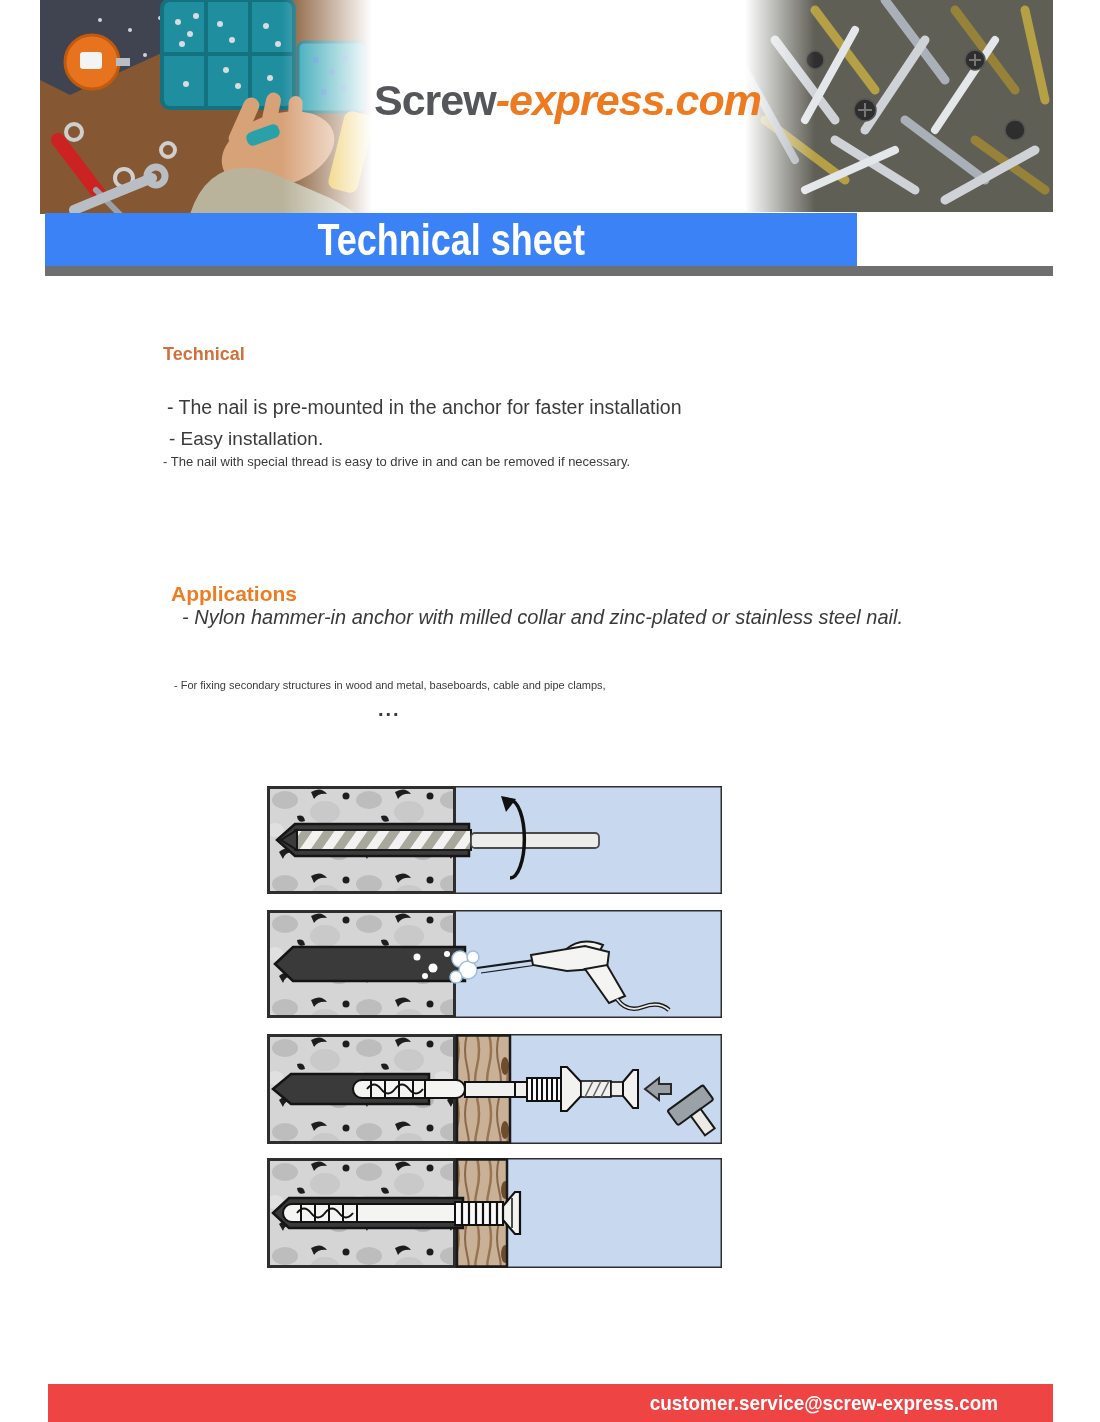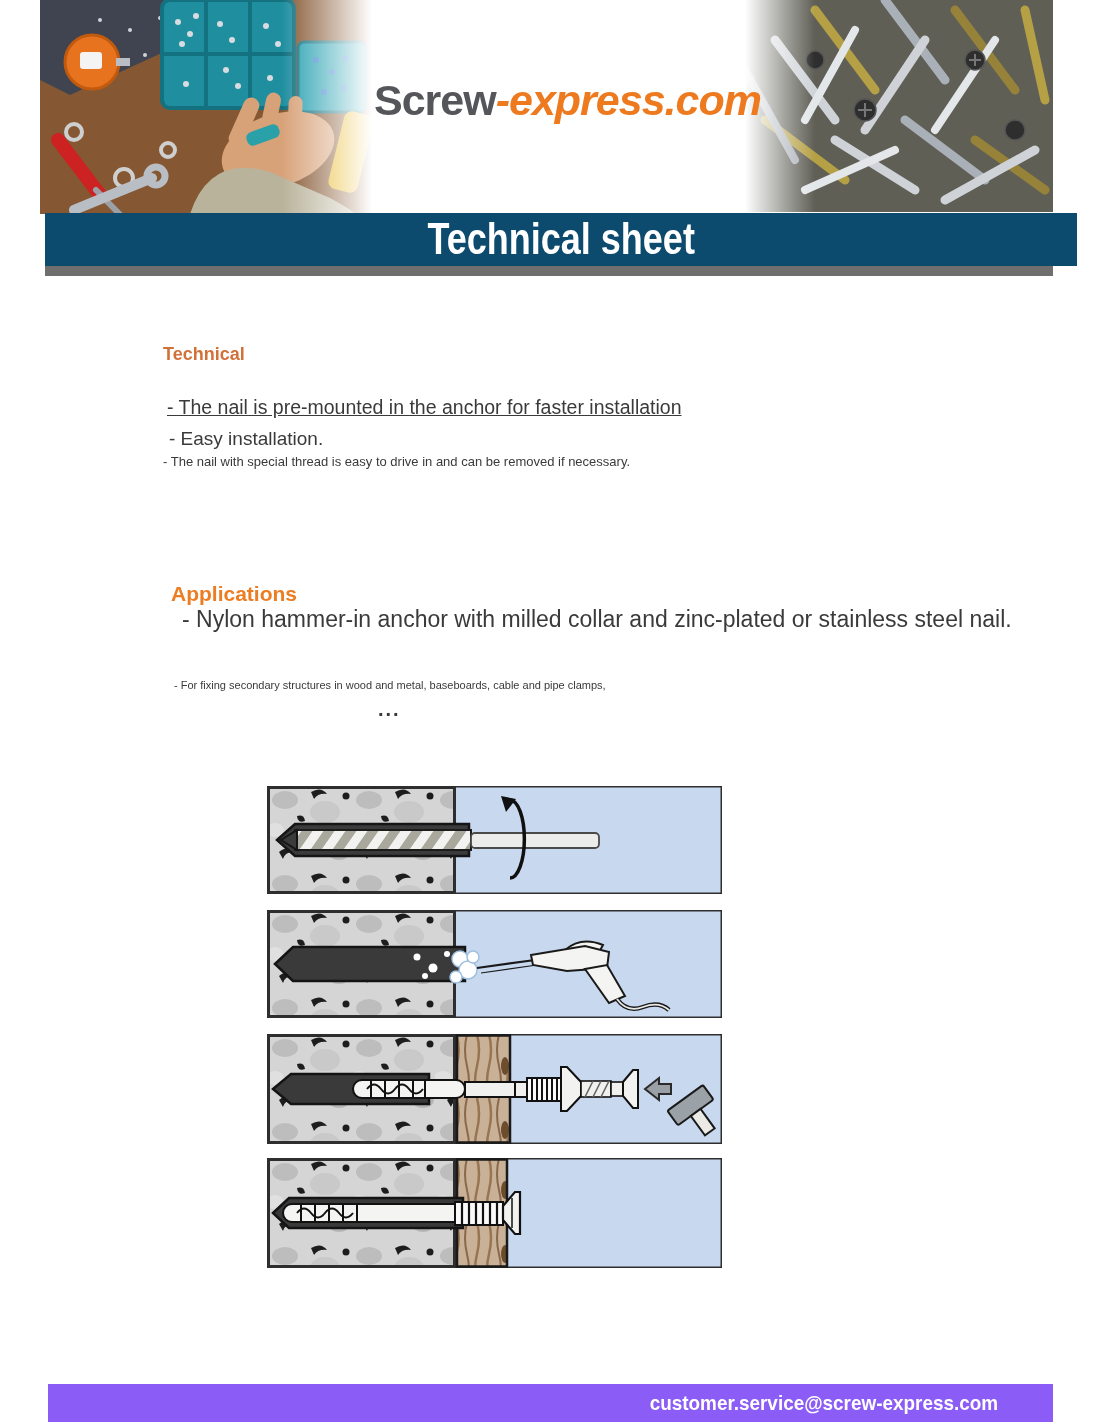--- a/index.html
+++ b/index.html
@@ -14,43 +14,43 @@
     background:linear-gradient(to right,rgba(255,255,255,0),#fff);}
   .fade-left{position:absolute;top:0;left:0;width:70px;height:100%;
     background:linear-gradient(to left,rgba(255,255,255,0),#fff);}
 
   .logo{position:absolute;left:368px;top:52px;width:380px;height:96px;
     display:flex;align-items:center;gap:6px;}
   .logo-text{font-size:43px;font-weight:bold;letter-spacing:-1px;white-space:nowrap;}
   .logo-dark{color:#55565A;}
   .logo-orange{color:#ED7A1F;font-style:italic;}
 
-  .banner{position:absolute;left:45px;top:213px;width:1032px;height:53px;
-    background:#0c4a6e;display:flex;justify-content:center;}
+  .banner{position:absolute;left:45px;top:213px;width:812px;height:53px;
+    background:#3b82f6;display:flex;align-items:center;justify-content:center;}
   .banner-title{color:#fff;font-size:45px;font-weight:800;letter-spacing:0px;
     transform:scaleX(0.8);transform-origin:center;white-space:nowrap;}
   .banner-shadow{position:absolute;left:45px;top:266px;width:1008px;height:10px;background:#6F6F6F;}
 
   
   .txt{position:absolute;color:#3A3A3A;white-space:nowrap;}
   .sec-title{font-weight:600;}
   .advantages-title{left:163px;top:344px;font-size:18px;color:#D2703A;}
-  .adv-1{left:167px;top:396px;font-size:19.5px;text-decoration:underline;}
+  .adv-1{left:167px;top:396px;font-size:19.5px;}
   .adv-2{left:169px;top:428px;font-size:19px;}
   .adv-3{left:163px;top:454px;font-size:13px;}
   .applications-title{left:171px;top:562px;font-size:21px;color:#ED7D23;font-weight:bold;margin-top:20px;}
-  .app-1{left:182px;top:606px;font-size:23px;}
+  .app-1{left:182px;top:606px;font-size:20px;font-style:italic;}
   .app-2{left:174px;top:679px;font-size:11px;}
   .ellipsis{left:378px;top:698px;font-size:20px;font-weight:bold;letter-spacing:2px;}
 
   
   .panel{position:absolute;left:267px;display:block;}
 
   
-  .footer{position:absolute;left:48px;top:1384px;width:1005px;height:38px;background:#8b5cf6;
+  .footer{position:absolute;left:48px;top:1384px;width:1005px;height:38px;background:#ef4444;
     display:flex;align-items:center;justify-content:flex-end;padding-right:55px;box-sizing:border-box;}
   .footer-email{color:#fff;font-size:21px;font-weight:bold;transform:scaleX(0.9);
     transform-origin:right center;text-decoration:none;white-space:nowrap;}
 </style>
 </head>
 <body>
 
 <div class="page">
 
   <svg width="0" height="0" style="position:absolute" aria-hidden="true">

